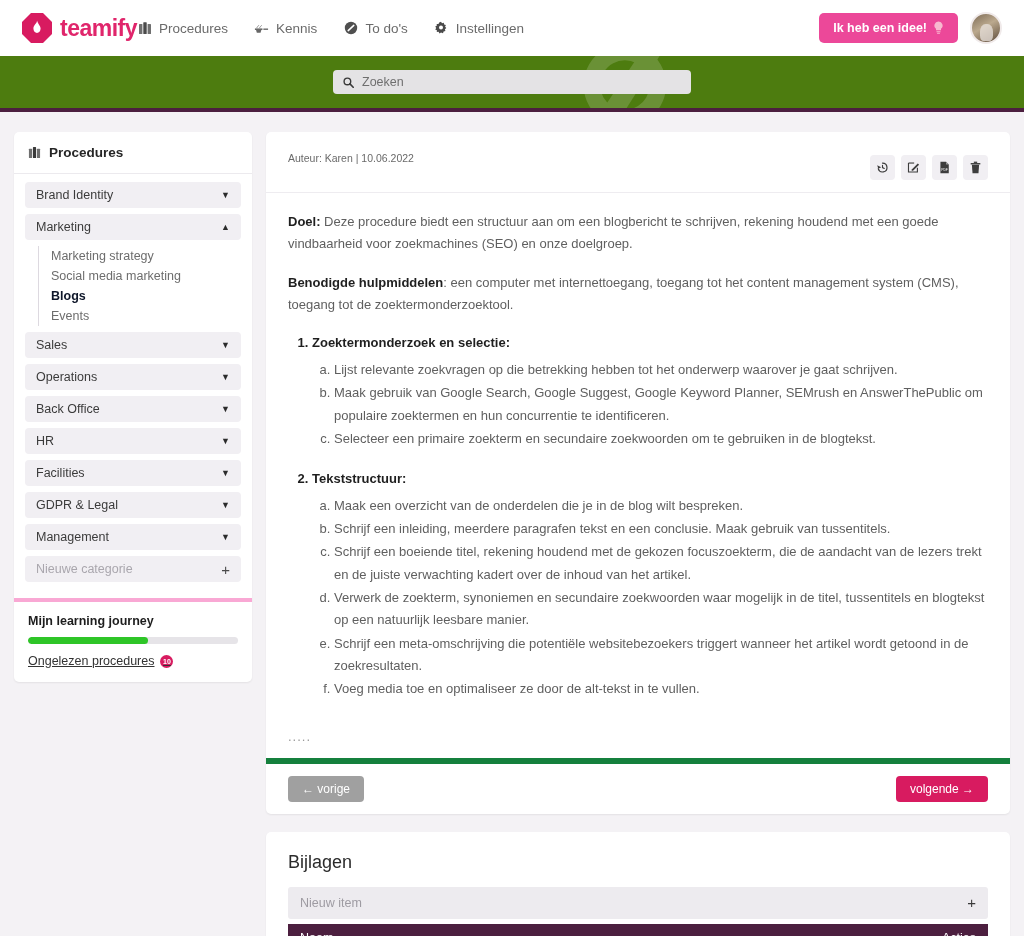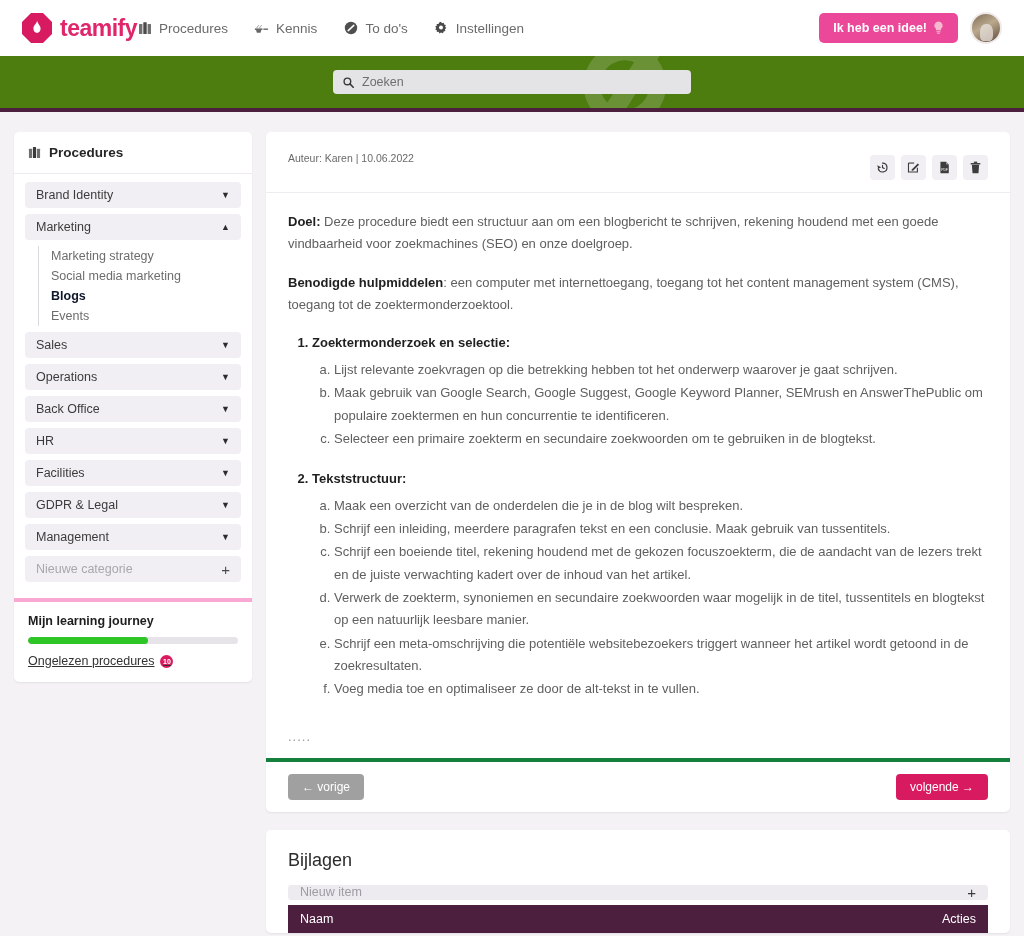--- a/index.html
+++ b/index.html
@@ -158,40 +158,40 @@
     font-size: 13px; font-weight: bold; color: #1f1f1f;
     line-height: 1.72; margin-bottom: 5px;
   }
   ol.sub-steps { list-style: lower-alpha; padding-left: 22px; margin: 4px 0 18px 0; }
   ol.sub-steps > li {
     font-size: 13px; font-weight: normal; color: #5f5f5f;
     line-height: 1.72; margin-bottom: 1px;
   }
   .ellipsis { font-size: 13px; color: #9a9a9a; padding: 10px 0 14px 0; letter-spacing:1px;}
   .doc-foot {
-    border-top: 4px solid #15803d;
+    border-top: 6px solid #15803d;
     padding: 12px 22px; display: flex; align-items: center;
   }
   .prev-btn {
     background: #a0a0a0; color: #fff; border: none;
     border-radius: 4px; padding: 6px 14px; font-size: 12px;
     cursor: pointer; font-family: "Liberation Sans", sans-serif;
   }
   .next-btn {
     margin-left: auto;
     background: #d81b60; color: #fff; border: none;
     border-radius: 4px; padding: 6px 14px; font-size: 12px;
     cursor: pointer; font-family: "Liberation Sans", sans-serif;
   }
 
   
   .att { padding: 20px 22px 0 22px; }
   .att-title { font-size: 18px; color: #2b2b2b; margin: 0 0 14px 0; font-weight: normal; }
   .att-new {
-    background: #edebef; border-radius: 3px; height: 15px;
+    background: #edebef; border-radius: 3px; height: 32px;
     display: flex; align-items: center; padding: 0 12px;
     color: #9e9ba2; font-size: 12.5px; margin-bottom: 5px; cursor: text;
   }
   .att-new .plus { margin-left: auto; color: #3a3a3a; font-size: 15px; cursor: pointer; }
   .att-table { width: 100%; border-collapse: collapse; }
   .att-table thead th {
     background: #4c1f3f; color: #fff; font-weight: normal;
     font-size: 12.5px; text-align: left; padding: 7px 12px;
   }
   .att-table thead th.right { text-align: right; }

